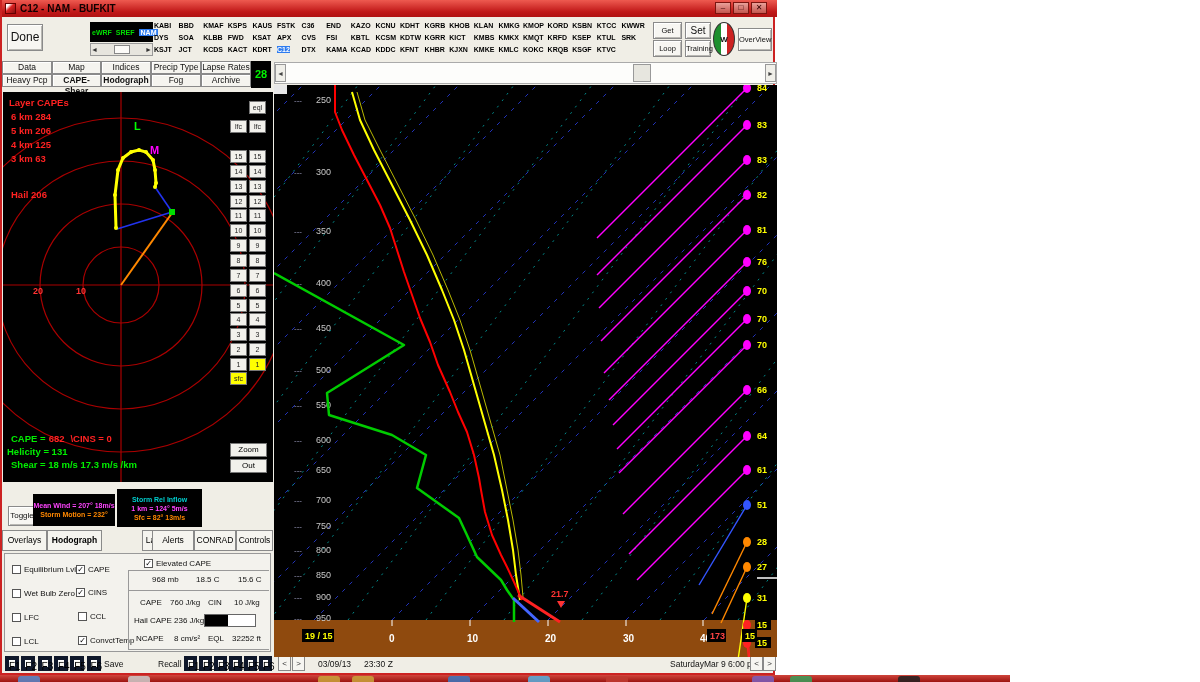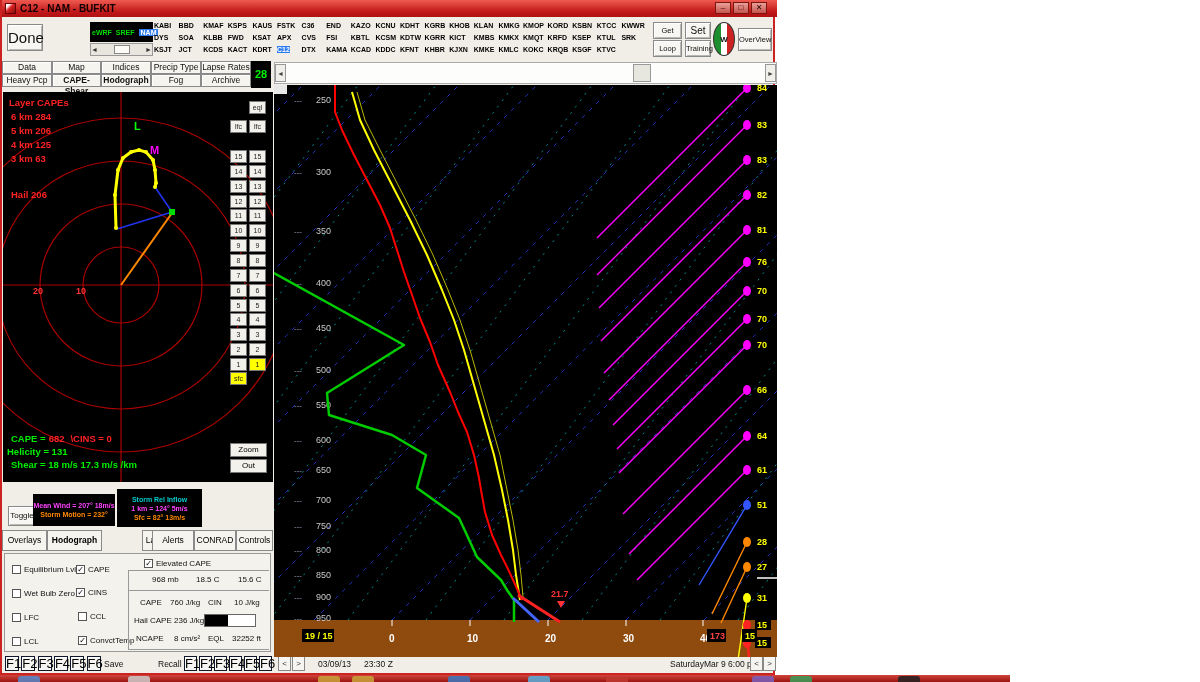--- a/index.html
+++ b/index.html
@@ -4,21 +4,21 @@
 <style>
   html,body{margin:0;padding:0;background:#fff;}
   *{box-sizing:border-box;font-family:"Liberation Sans",sans-serif;}
   #stage{position:relative;width:1164px;height:682px;background:#ffffff;overflow:hidden;}
   .window{position:absolute;left:0;top:0;width:775px;height:675px;background:#f0eee6;border-left:2px solid #c22;border-right:2px solid #c22;border-bottom:2px solid #c22;}
   .titlebar{position:absolute;left:0;top:0;width:775px;height:17px;background:linear-gradient(180deg,#ee5a50,#c01818 70%,#b01212);display:flex;align-items:center;padding-left:3px;}
   .ticon{width:11px;height:11px;background:linear-gradient(135deg,#fff 20%,#d22 45%,#801010);border:1px solid #600;margin-right:4px;}
   .ttext{font-size:10px;font-weight:bold;color:#100;}
   .winbtns{position:absolute;right:10px;top:2px;display:flex;gap:2px;}
   .winbtn{width:16px;height:12px;background:linear-gradient(#e9a19a,#c4564e);border:1px solid #7a1510;font-size:8px;line-height:10px;text-align:center;color:#300;}
-  .btn{position:absolute;background:#f7f6f2;border:1px solid #8a8a8a;box-shadow:inset 1px 1px 0 #fff,inset -1px -1px 0 #b9b8b3;font-size:15px;text-align:center;color:#111;}
+  .btn{position:absolute;background:#f7f6f2;border:1px solid #8a8a8a;box-shadow:inset 1px 1px 0 #fff,inset -1px -1px 0 #b9b8b3;font-size:12px;text-align:center;color:#111;}
   .modelbox{position:absolute;left:88px;top:22px;width:63px;height:20px;background:#000;display:flex;align-items:center;gap:4px;padding:0 2px;}
   .model{font-size:7px;font-weight:bold;color:#00dd00;}
   .model.sel{color:#fff;background:#2e7cf0;padding:0 2px;}
   .mscroll{position:absolute;left:88px;top:43px;width:63px;height:13px;background:#e7e5de;border:1px solid #999;font-size:7px;display:flex;align-items:center;justify-content:space-between;color:#333;}
   .mthumb{width:16px;height:9px;background:#fcfbf8;border:1px solid #888;}
   #station-grid{position:absolute;left:152px;top:22px;width:492px;height:37px;}
   .station{position:absolute;font-size:7px;font-weight:bold;color:#000;white-space:nowrap;}
   .station.sel{background:#2e7cf0;color:#fff;}
   .tab{position:absolute;height:13px;background:#f5f4ef;border:1px solid #8a8a8a;box-shadow:inset 1px 1px 0 #fff;font-size:8.5px;text-align:center;line-height:11px;color:#111;}
   .tab.active{font-weight:bold;}
@@ -32,21 +32,21 @@
   .ptab{position:absolute;top:530px;height:21px;background:#f5f4ef;border:1px solid #8a8a8a;font-size:8.5px;text-align:center;line-height:19px;}
   .ptab.active{font-weight:bold;}
   .convpanel{position:absolute;left:2px;top:553px;width:267px;height:99px;background:#f3f2ed;border:1px solid #999;}
   .cb{position:absolute;display:flex;align-items:center;gap:3px;font-size:8px;color:#111;}
   .cbbox{width:9px;height:9px;background:#fff;border:1px solid #555;font-size:8px;line-height:8px;text-align:center;color:#000;}
   .cval{position:absolute;font-size:8px;color:#111;white-space:nowrap;}
   .vbox{position:absolute;left:126px;top:570px;width:141px;height:80px;border:1px solid #999;border-right:none;}
   .vline{position:absolute;background:#999;}
   .pbar{position:absolute;left:202px;top:614px;width:52px;height:13px;border:1px solid #666;background:#fff;}
   .pbar>div{height:100%;background:#000;}
-  .fkey{position:absolute;top:656px;width:14px;height:15px;background:#f6f5f1;border:1px solid #0f172a;box-shadow:inset 1px 1px 0 #fff;font-size:13px;text-align:center;line-height:13px;}
+  .fkey{position:absolute;top:656px;width:14px;height:15px;background:#f6f5f1;border:4px solid #0f172a;box-shadow:inset 1px 1px 0 #fff;font-size:10px;text-align:center;line-height:13px;}
   .stext{position:absolute;font-size:8.5px;color:#111;white-space:nowrap;}
   .sarrow{position:absolute;top:656px;width:13px;height:15px;background:#f6f5f1;border:1px solid #888;font-size:8px;text-align:center;line-height:13px;color:#333;}
   .hscroll{position:absolute;left:272px;top:62px;width:503px;height:22px;background:#fdfdfb;border:1px solid #aaa;}
   .harrow{position:absolute;top:1px;width:11px;height:18px;font-size:7px;line-height:18px;text-align:center;color:#444;background:#f0efe9;border:1px solid #999;}
   .hthumb{position:absolute;left:358px;top:1px;width:18px;height:18px;background:#e7e6df;border:1px solid #999;}
   #skewt{position:absolute;left:272px;top:85px;width:503px;height:572px;background:#000;}
   .logo{position:absolute;left:711px;top:22px;width:22px;height:34px;border-radius:50%;background:linear-gradient(90deg,#1e8f2e 0 34%,#fff 34% 66%,#cc2222 66%);border:1px solid #333;font-size:8px;font-weight:bold;text-align:center;line-height:34px;color:#111;}
   .taskbar{position:absolute;left:0;top:675px;width:1010px;height:7px;background:linear-gradient(#d0453c,#9c1410);}
   .ticonbar{position:absolute;top:1px;width:22px;height:6px;border-radius:3px 3px 0 0;opacity:.85;}
 </style>

